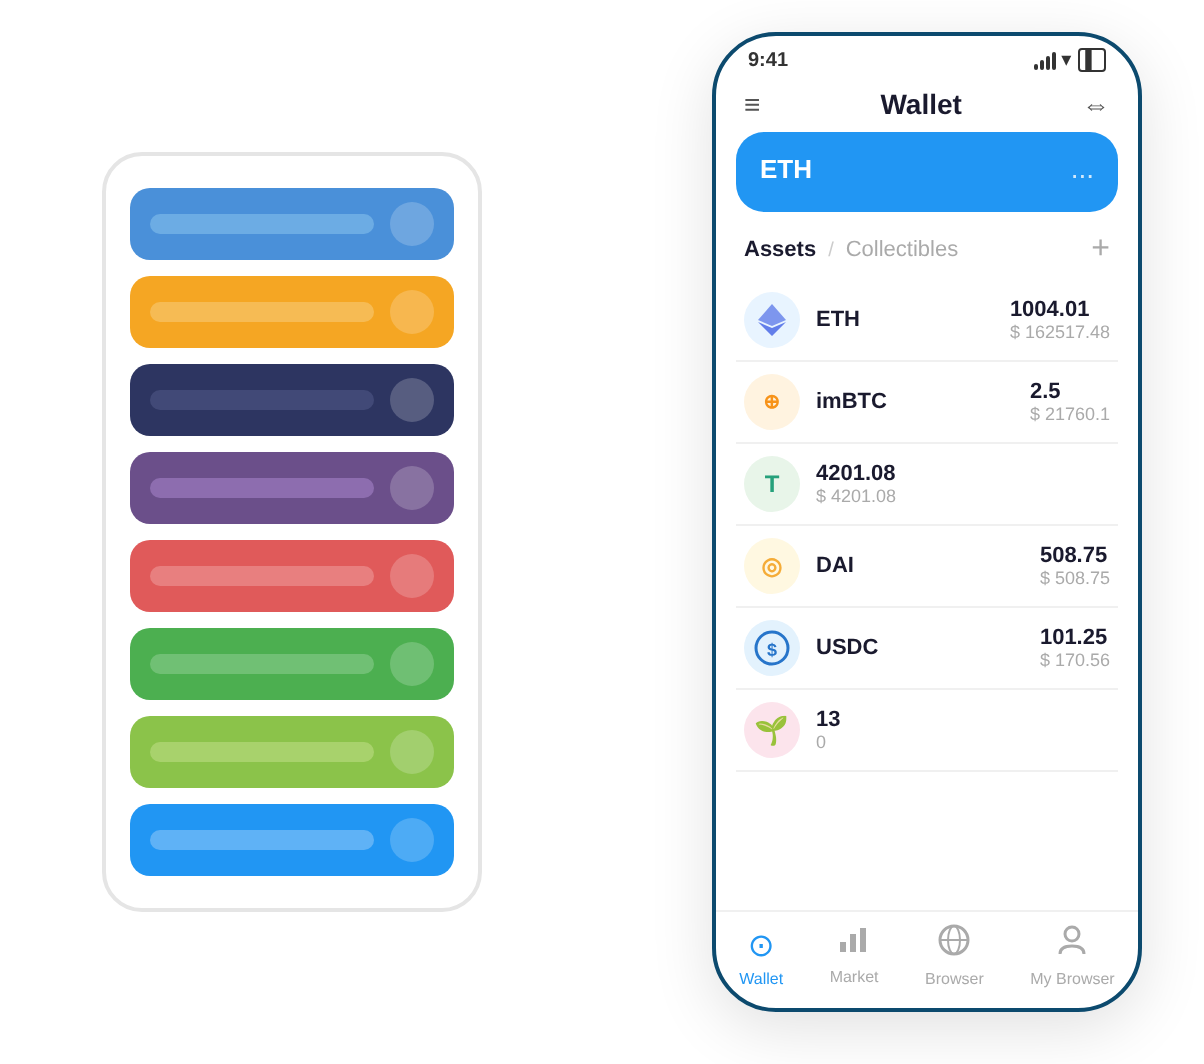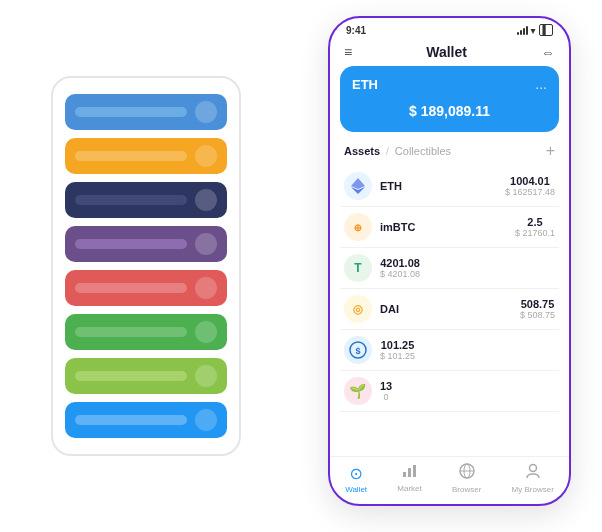--- a/index.html
+++ b/index.html
@@ -66,25 +66,25 @@
     .bar-red { background: #eb8f8f; }
     .bar-green { background: #80c783; }
     .bar-lightgreen { background: #b5d97a; }
     .bar-blue2 { background: #7bbef7; }
 
     
     .phone {
       position: absolute;
       right: 10px;
       top: 0;
-      width: 243px;
+      width: 215px;
       height: 490px;
       background: #fff;
       border-radius: 32px;
-      border: 2px solid #6d28d9;
+      border: 2px solid #0c4a6e;
       box-shadow: 0 8px 32px rgba(0,0,0,0.12);
       overflow: hidden;
       display: flex;
       flex-direction: column;
     }
 
     
     .status-bar {
       display: flex;
       align-items: center;
@@ -215,21 +215,21 @@
     }
 
     .token-name {
       font-size: 11px;
       font-weight: 600;
       color: #1a1a2e;
       flex: 1;
     }
 
     .token-values {
-      text-align: center;
+      text-align: left;
     }
 
     .token-amount {
       font-size: 11px;
       font-weight: 600;
       color: #1a1a2e;
     }
 
     .token-usd {
       font-size: 9px;
@@ -328,23 +328,20 @@
       <span class="nav-icon">≡</span>
       <span class="nav-title">Wallet</span>
       <span class="nav-icon">⇔</span>
     </div>
 
     <div class="eth-card">
       <div class="eth-card-header">
         <span class="eth-label">ETH</span>
         <span class="eth-more">...</span>
       </div>
-      <div class="eth-balance">
-        <span>$ </span><span>189,089.11</span>
-      </div>
     </div>
 
     <div class="assets-header">
       <div class="assets-tabs">
         <span class="assets-tab-active">Assets</span>
         <span class="assets-tab-divider">/</span>
         <span class="assets-tab-inactive">Collectibles</span>
       </div>
       <span class="assets-add">+</span>
     </div>
@@ -391,23 +388,24 @@
         </div>
       </div>
 
       <div class="token-item">
         <div class="token-icon" style="background:#e3f2fd; color:#2775ca; font-weight:700; font-size:10px;">
           <svg width="18" height="18" viewBox="0 0 18 18">
               <circle cx="9" cy="9" r="8" fill="none" stroke="#2775ca" stroke-width="1.5"></circle>
               <text x="9" y="13" text-anchor="middle" font-size="9" fill="#2775ca" font-family="Arial">$</text>
             </svg>
         </div>
+        <span class="token-name">USDC</span>
         <div class="token-values">
           <div class="token-amount">101.25</div>
-          <div class="token-usd">$ 101.25</div>
+          <div class="token-usd">$ 170.56</div>
         </div>
       </div>
 
       <div class="token-item">
         <div class="token-icon" style="background:#fce4ec; font-size:14px;">🌱</div>
         <div class="token-values">
           <div class="token-amount">13</div>
           <div class="token-usd">0</div>
         </div>
       </div>

